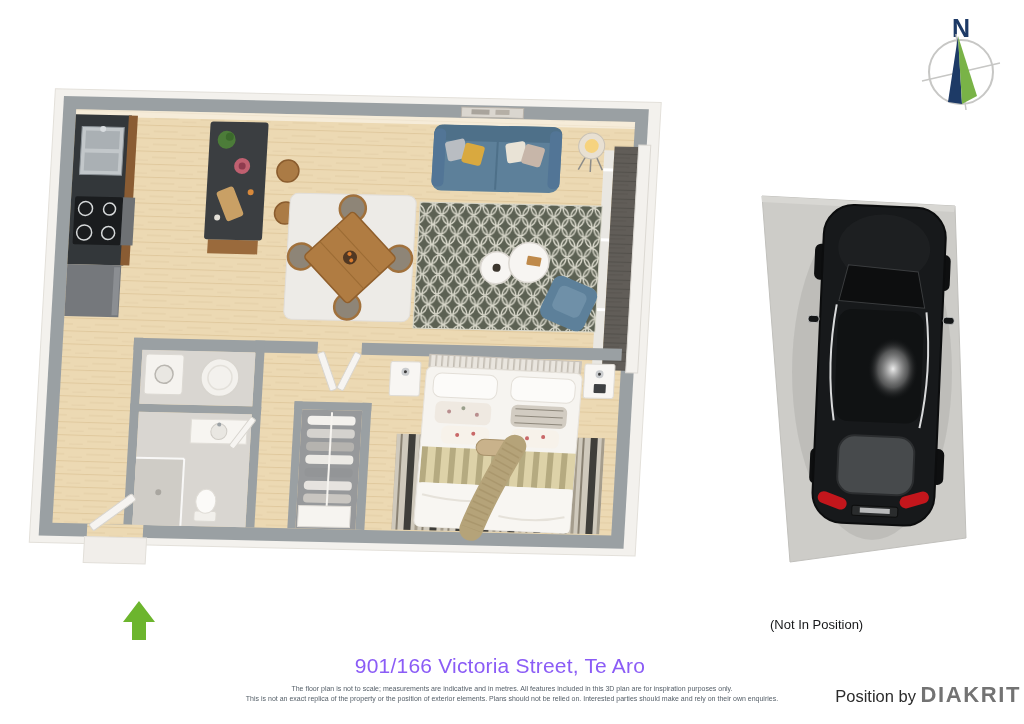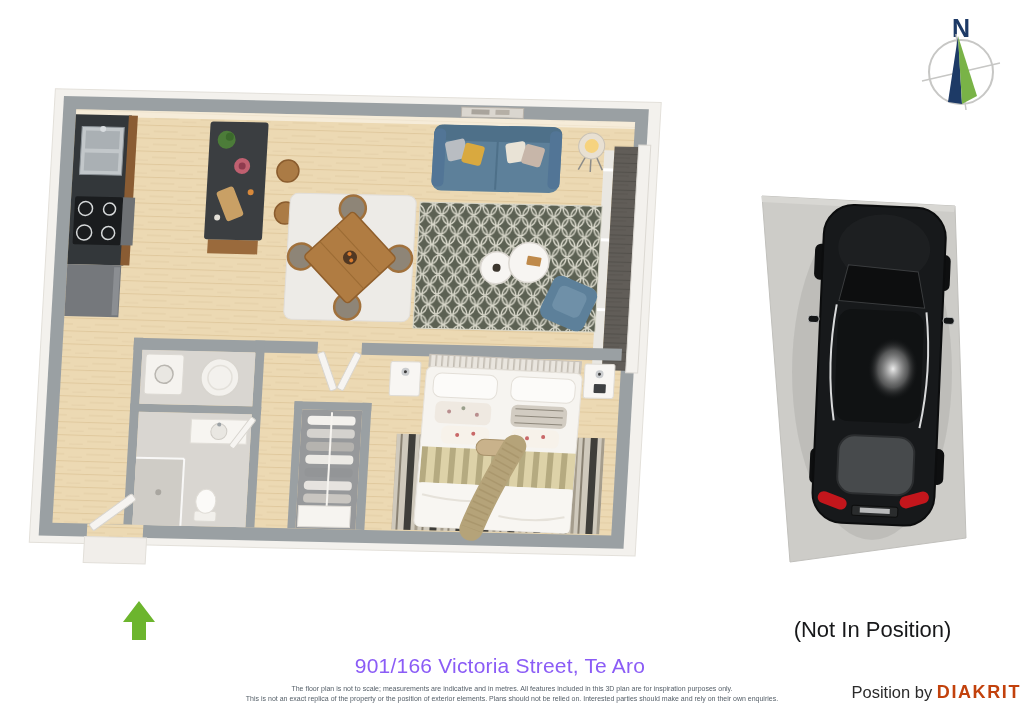--- a/index.html
+++ b/index.html
@@ -11,28 +11,28 @@
   .txt{position:absolute;}
   .title{
     left:0;top:654px;width:1000px;text-align:center;
     font-size:21px;color:#8b5cf6;letter-spacing:0.2px;
   }
   .disclaimer{
     left:0;top:684px;width:1024px;text-align:center;
     font-size:7px;line-height:10px;color:#566069;
   }
   .car-status{
-    left:770px;top:617px;width:205px;text-align:center;
-    font-size:22px;color:#17181a;
+    left:770px;top:617px;width:205px;text-align:left;
+    font-size:13px;color:#17181a;
   }
   .footer{
     right:3px;top:682px;font-size:16.5px;color:#2b2b2b;white-space:nowrap;
   }
   .footer .brand{
-    font-weight:bold;font-size:18px;letter-spacing:1.6px;color:#c2410c;
+    font-weight:bold;font-size:22px;letter-spacing:1.6px;color:#737373;
   }
 </style>
 </head>
 <body>
 
 <svg class="scene" width="1024" height="724" viewBox="0 0 1024 724">
   <defs>
     <pattern id="wood" width="46" height="13" patternUnits="userSpaceOnUse" patternTransform="rotate(0.5)">
       <rect width="46" height="13" fill="#ecd9b3"></rect>
       <rect width="46" height="1" fill="#e0c99e"></rect>

